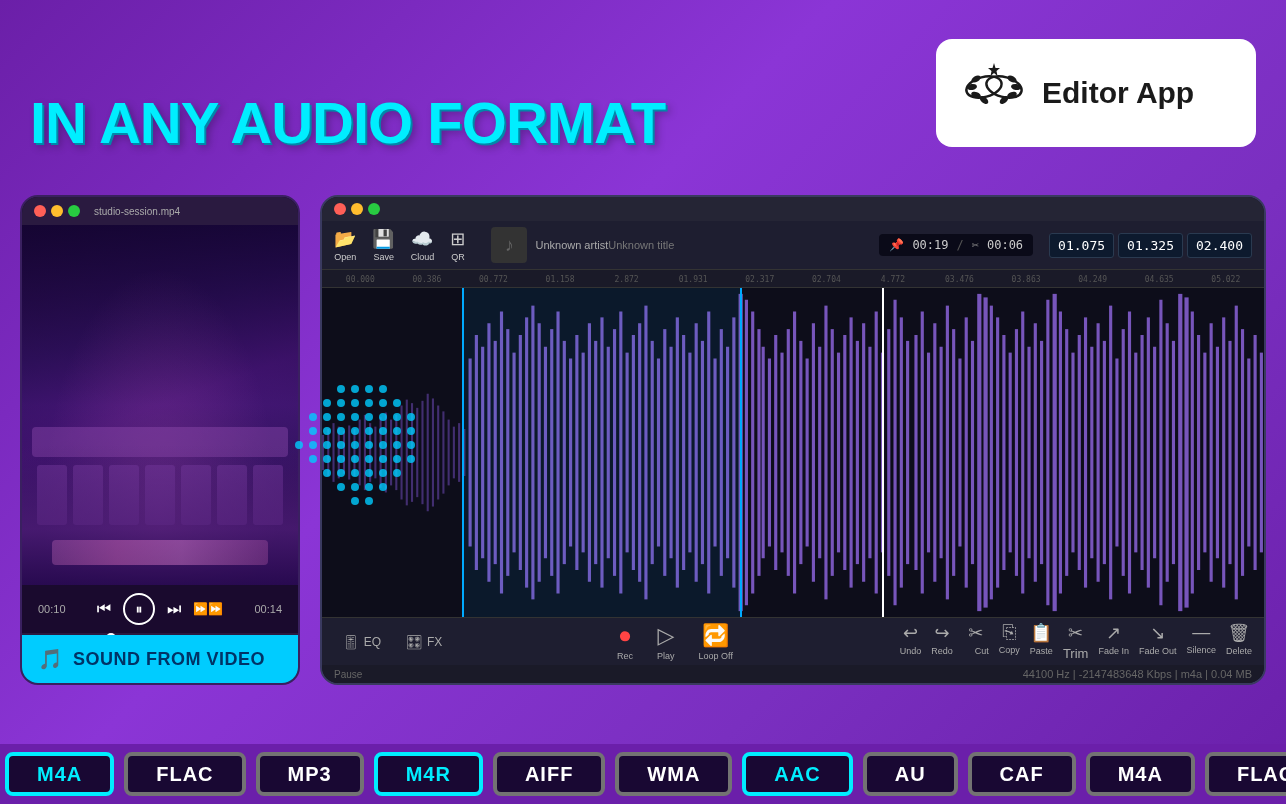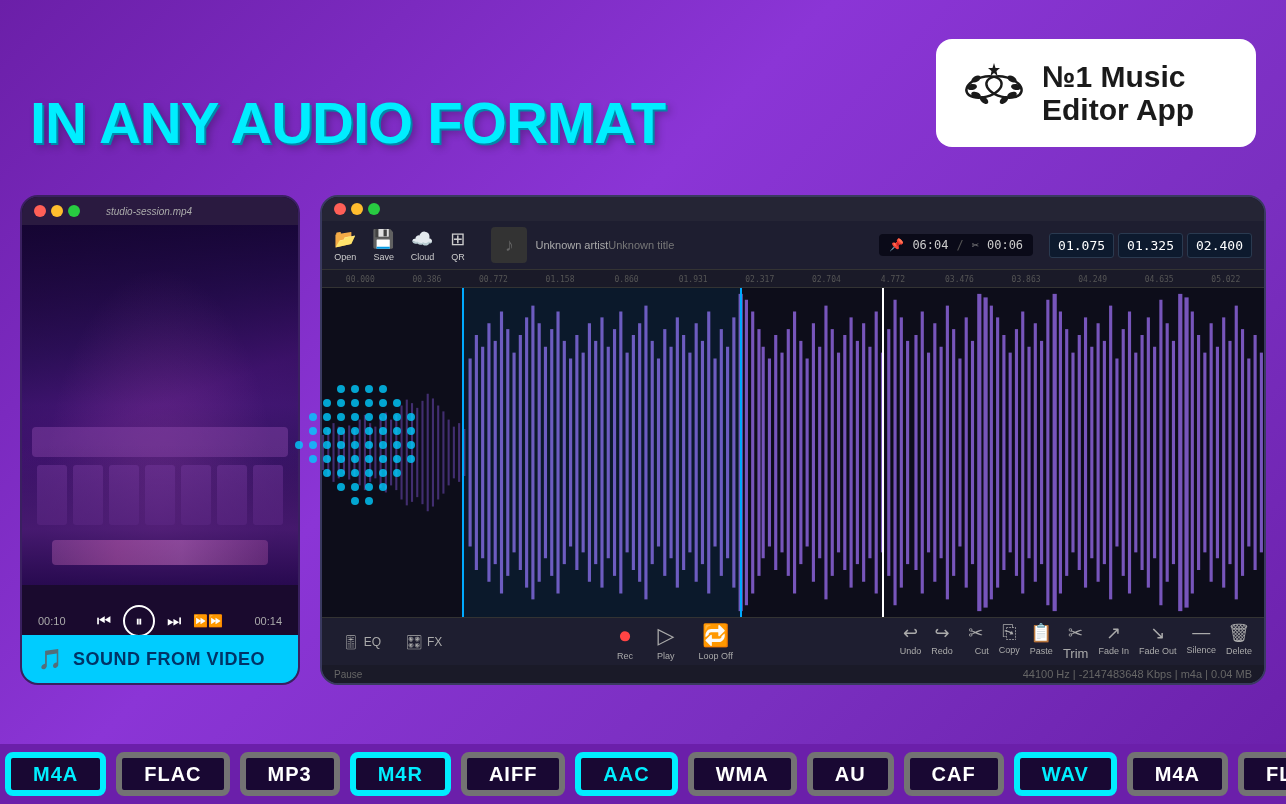--- a/index.html
+++ b/index.html
@@ -128,21 +128,20 @@
         radial-gradient(ellipse at 50% 80%, rgba(180, 80, 180, 0.3) 0%, transparent 60%),
         linear-gradient(180deg, rgba(20,5,50,0.8) 0%, rgba(60,20,100,0.4) 50%, rgba(40,10,80,0.9) 100%);
     }
 
     .phone-controls {
       background: #1a0a2e;
       padding: 8px 16px;
       display: flex;
       align-items: center;
       gap: 8px;
-      margin-top: 12px;
     }
 
     .time-label {
       font-size: 11px;
       color: #aaa;
     }
 
     .playback-btns {
       display: flex;
       align-items: center;
@@ -538,26 +537,26 @@
       display: flex;
       align-items: center;
       gap: 0;
       overflow: hidden;
     }
 
     .format-tag {
       flex-shrink: 0;
       height: 44px;
       background: rgba(10, 5, 30, 0.85);
-      border: 6px solid #737373;
+      border: 4px solid #737373;
       border-radius: 8px;
       display: flex;
       align-items: center;
       justify-content: center;
-      padding: 0 22px;
+      padding: 0 28px;
       margin: 0 5px;
       color: white;
       font-size: 20px;
       font-weight: 900;
       font-family: 'Arial Black', Arial, sans-serif;
       letter-spacing: 1px;
     }
 
     
     .format-tag.accent {
@@ -591,36 +590,35 @@
 
         <ellipse cx="48" cy="22" rx="5" ry="3" fill="#1a1a1a" transform="rotate(30 48 22)"></ellipse>
         <ellipse cx="52" cy="30" rx="5" ry="3" fill="#1a1a1a" transform="rotate(10 52 30)"></ellipse>
         <ellipse cx="48" cy="38" rx="5" ry="3" fill="#1a1a1a" transform="rotate(-20 48 38)"></ellipse>
         <ellipse cx="40" cy="43" rx="5" ry="3" fill="#1a1a1a" transform="rotate(-40 40 43)"></ellipse>
 
         <polygon points="30,6 31.5,11 36,11 32.5,14 33.5,19 30,16 26.5,19 27.5,14 24,11 28.5,11" fill="#1a1a1a"></polygon>
       </svg>
     </div>
     <div class="badge-text">
-      <div>№1 Music</div>
       <div>Editor App</div>
     </div>
   </div>
 </div>
 
 <div class="main-content">
 
   <div class="phone-mockup">
     <div class="phone-title-bar">
       <div class="traffic-lights">
         <div class="tl tl-red"></div>
         <div class="tl tl-yellow"></div>
         <div class="tl tl-green"></div>
       </div>
-      <span style="margin-left:20px; font-size:10px; color:#aaa;font-style:italic;">studio-session.mp4</span>
+      <span style="margin-left:8px; font-size:10px; color:#aaa;">studio-session.mp4</span>
     </div>
 
     <div class="phone-video-area">
       <div class="studio-visual"></div>
 
       <div style="position:absolute; bottom:0; left:0; right:0; height:280px; overflow:hidden;">
 
         <div style="position:absolute; bottom:60px; left:10px; right:10px; display:flex; flex-wrap:wrap; gap:4px; justify-content:center;">
           <div style="width:100%; height:30px; background:rgba(150,80,180,0.4); border-radius:4px; margin-bottom:4px;"></div>
           <div style="display:flex; gap:6px; flex-wrap:wrap;">
@@ -779,42 +777,42 @@
       <div class="track-info">
         <div class="track-thumb">♪</div>
         <div class="track-names">
           <span class="track-artist">Unknown artist</span>
           <span class="track-title">Unknown title</span>
         </div>
       </div>
 
       <div class="time-display">
         <span style="color:#888;">📌</span>
-        <span>06:04</span>
+        <span>00:19</span>
         <span style="color:#555;">/</span>
         <span style="color:#888;">✂</span>
         <span>00:06</span>
       </div>
 
       <div class="time-boxes">
         <div class="time-box">01.075</div>
         <div class="time-box">01.325</div>
         <div class="time-box">02.400</div>
       </div>
     </div>
 
     <div class="waveform-container">
 
       <div class="timeline-ruler">
         <div class="ruler-marks" id="ruler-marks">
             <div class="ruler-mark">00.000</div>
             <div class="ruler-mark">00.386</div>
             <div class="ruler-mark">00.772</div>
             <div class="ruler-mark">01.158</div>
-            <div class="ruler-mark">0.860</div>
+            <div class="ruler-mark">2.872</div>
             <div class="ruler-mark">01.931</div>
             <div class="ruler-mark">02.317</div>
             <div class="ruler-mark">02.704</div>
             <div class="ruler-mark">4.772</div>
             <div class="ruler-mark">03.476</div>
             <div class="ruler-mark">03.863</div>
             <div class="ruler-mark">04.249</div>
             <div class="ruler-mark">04.635</div>
             <div class="ruler-mark">05.022</div>
           </div>
@@ -1075,21 +1073,20 @@
   </div>
 
 </div>
 
 <div class="format-bar" id="format-bar">
     <div class="format-tag accent">M4A</div>
     <div class="format-tag">FLAC</div>
     <div class="format-tag">MP3</div>
     <div class="format-tag accent">M4R</div>
     <div class="format-tag">AIFF</div>
+    <div class="format-tag">WMA</div>
     <div class="format-tag accent">AAC</div>
-    <div class="format-tag">WMA</div>
     <div class="format-tag">AU</div>
     <div class="format-tag">CAF</div>
-    <div class="format-tag accent">WAV</div>
     <div class="format-tag">M4A</div>
     <div class="format-tag">FLAC</div>
     <div class="format-tag accent">MP3</div>
   </div>
 
 </body></html>

